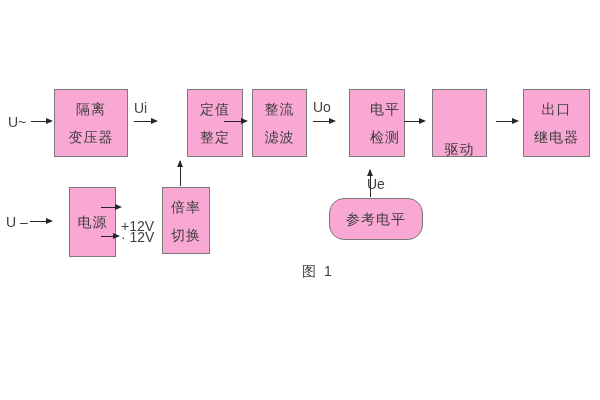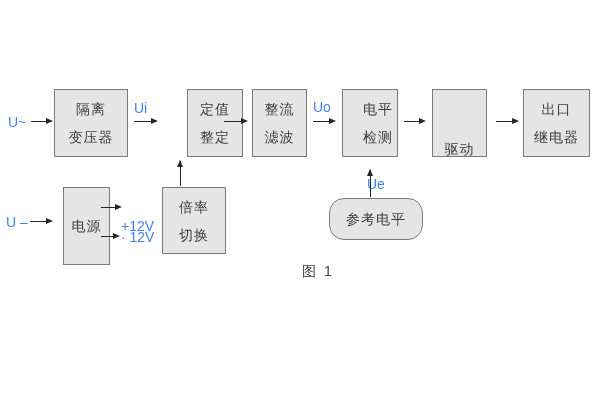--- a/index.html
+++ b/index.html
@@ -13,36 +13,36 @@
     height: 400px;
     background: #ffffff;
     font-family: "Liberation Sans", sans-serif;
     color: #3d3d3d;
     overflow: hidden;
   }
   .box {
     position: absolute;
     box-sizing: border-box;
     border: 1px solid #7a7a7a;
-    background: #e5e5e5;
+    background: #f9a8d4;
     display: flex;
     flex-direction: column;
     align-items: center;
     justify-content: center;
     gap: 14px;
     font-size: 14px;
     line-height: 1;
     letter-spacing: 1px;
     white-space: nowrap;
   }
   .sig {
     position: absolute;
     font-size: 14px;
     line-height: 1;
-    color: #3b82f6;
+    color: #404040;
     white-space: nowrap;
   }
   .cap {
     position: absolute;
     font-size: 14px;
     line-height: 1;
     color: #3d3d3d;
     letter-spacing: 2px;
     text-align: right;
   }
@@ -94,39 +94,39 @@
   <div class="box" style="left:162px; top:89px; width:56px; height:68px;margin-left:25px;">
     <span>定值</span>
     <span>整定</span>
   </div>
 
   <div class="box" style="left:252px; top:89px; width:55px; height:68px;">
     <span>整流</span>
     <span>滤波</span>
   </div>
 
-  <div class="box" style="left:342px; top:89px; width:56px; height:68px;padding-left:16px;">
+  <div class="box" style="left:349px; top:89px; width:56px; height:68px;padding-left:16px;">
     <span>电平</span>
     <span>检测</span>
   </div>
 
   <div class="box" style="left:432px; top:89px; width:55px; height:68px;justify-content:flex-end;">
     <span>驱动</span>
   </div>
 
   <div class="box" style="left:523px; top:89px; width:67px; height:68px;">
     <span>出口</span>
     <span>继电器</span>
   </div>
 
-  <div class="box" style="left:63px; top:187px; width:47px; height:78px;text-align:right;">
+  <div class="box" style="left:69px; top:187px; width:47px; height:70px;text-align:right;">
     <span>电源</span>
   </div>
 
-  <div class="box" style="left:162px; top:187px; width:64px; height:67px;">
+  <div class="box" style="left:162px; top:187px; width:48px; height:67px;">
     <span>倍率</span>
     <span>切换</span>
   </div>
 
   <div class="box" style="left:329px; top:198px; width:94px; height:42px;border-radius:15px;">
     <span>参考电平</span>
   </div>
 
   <span class="sig" style="left:8px;  top:115px;">U~</span>
   <span class="sig" style="left:134px; top:101px;">Ui</span>

